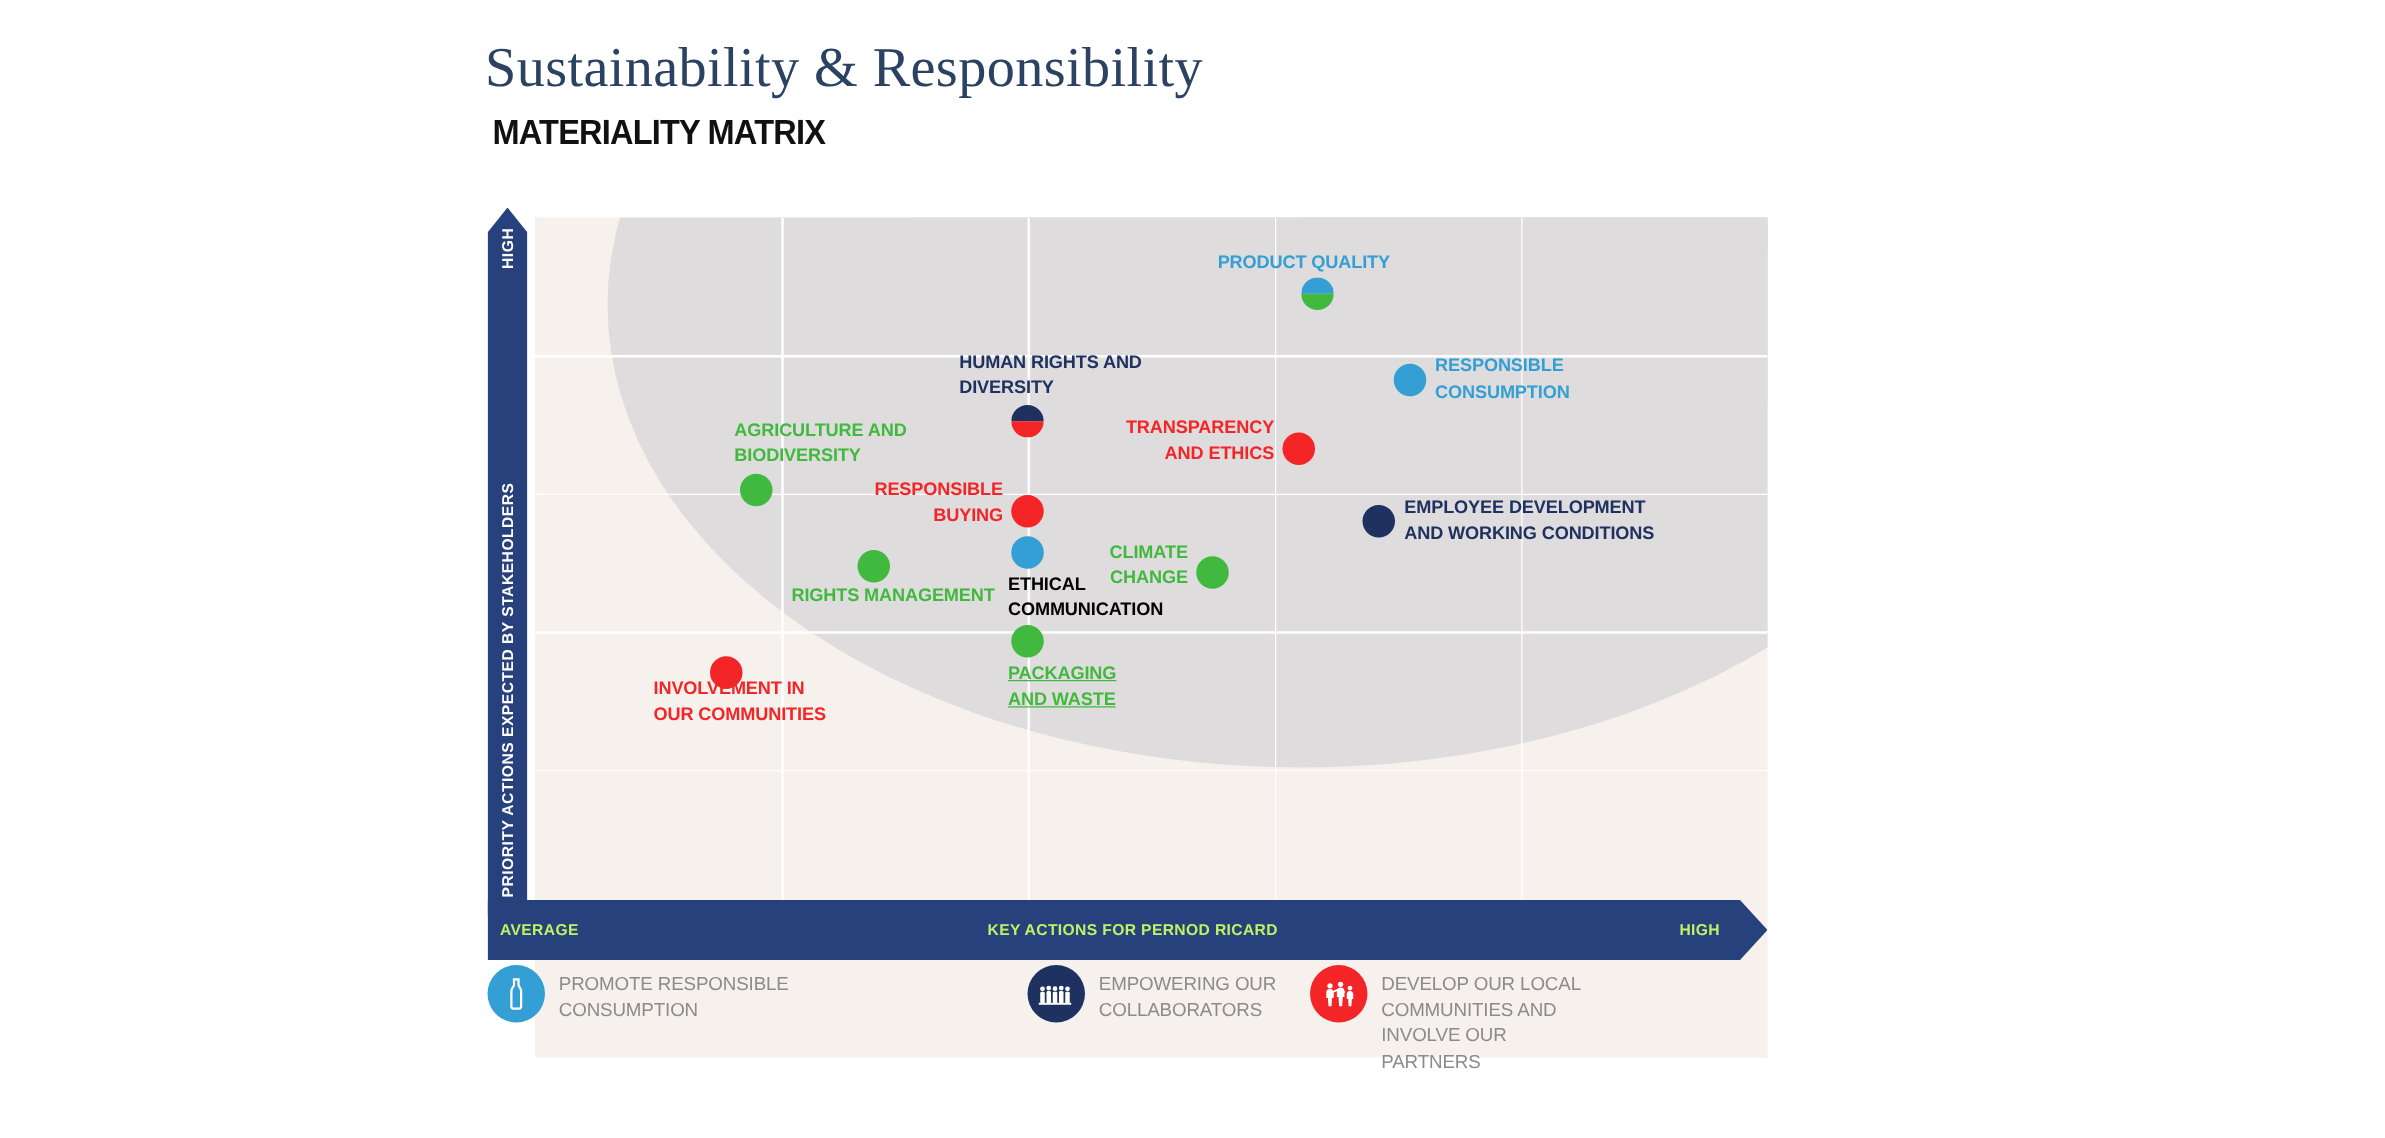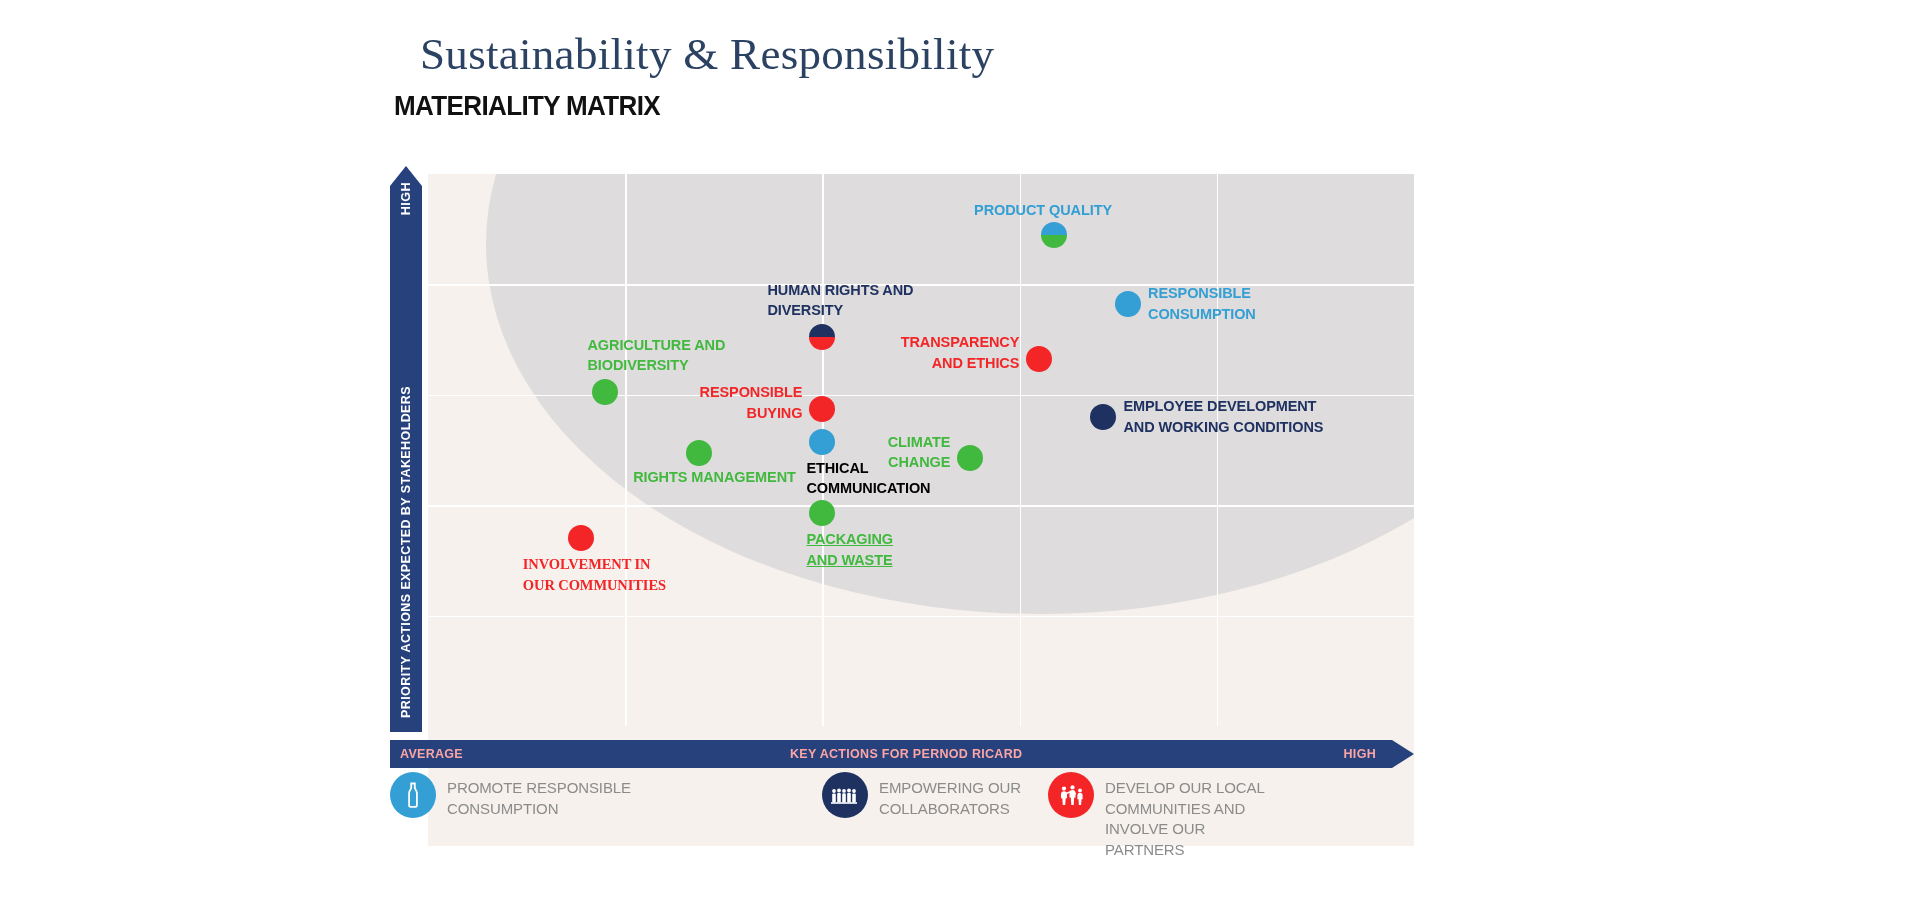--- a/index.html
+++ b/index.html
@@ -13,21 +13,20 @@
   }
 
   
   #title-block { position: absolute; left: 388px; top: 28px; }
   #main-title {
     font-family: "Liberation Serif", serif;
     font-size: 45px;
     color: #2b4263;
     letter-spacing: 0.3px;
     white-space: nowrap;
-    margin-left: 32px;
   }
   #sub-title {
     font-size: 28px;
     font-weight: bold;
     color: #111111;
     letter-spacing: -0.7px;
     margin-top: 10px;
     margin-left: 6px;
     transform: scaleX(0.93);
     transform-origin: left center;
@@ -69,24 +68,24 @@
     font-size: 12.5px;
     font-weight: bold;
     letter-spacing: 0.4px;
     white-space: nowrap;
   }
 
   
   #x-axis {
     position: absolute;
     left: 0; bottom: -36px;
-    width: 1024px; height: 28px;
+    width: 1024px; height: 48px;
     background: #26417c;
     clip-path: polygon(0% 0%, calc(100% - 22px) 0%, 100% 50%, calc(100% - 22px) 100%, 0% 100%);
-    color: #fca5a5;
+    color: #bef264;
   }
   #x-axis-left {
     position: absolute; left: 10px; top: 50%;
     transform: translateY(-50%);
     font-size: 12.5px; font-weight: bold; letter-spacing: 0.3px;
   }
   #x-axis-center {
     position: absolute; left: 400px; top: 50%;
     transform: translateY(-50%);
     font-size: 12.5px; font-weight: bold; letter-spacing: 0.3px;
@@ -247,21 +246,21 @@
 COMMUNICATION</div>
         <div class="point" style="left: 271.15px; top: 278.76px; background: rgb(65, 185, 63);"></div>
         <div class="point-label lbl-right" style="color: rgb(65, 185, 63); left: 205.15px; top: 292.76px;">RIGHTS MANAGEMENT</div>
         <div class="point" style="left: 542.3px; top: 284.28px; background: rgb(65, 185, 63);"></div>
         <div class="point-label" style="color: rgb(65, 185, 63); left: 522.3px; top: 257.68px; text-align: right; transform: translateX(-100%);">CLIMATE
 CHANGE</div>
         <div class="point" style="left: 394.4px; top: 339.48px; background: rgb(65, 185, 63);"></div>
         <div class="point-label lbl-right" style="color: rgb(65, 185, 63); left: 378.4px; top: 355.48px; text-decoration: underline;">PACKAGING
 AND WASTE</div>
         <div class="point" style="left: 152.83px; top: 364.32px; background: rgb(243, 37, 39);"></div>
-        <div class="point-label lbl-right" style="color: rgb(243, 37, 39); left: 94.83px; top: 380px; font-family: Liberation Serif, serif;">INVOLVEMENT IN
+        <div class="point-label lbl-right" style="color: rgb(243, 37, 39); left: 94.83px; top: 367px;">INVOLVEMENT IN
 OUR COMMUNITIES</div>
       </div>
   </div>
 
   <div id="x-axis">
     <span id="x-axis-left">AVERAGE</span>
     <span id="x-axis-center">KEY ACTIONS FOR PERNOD RICARD</span>
     <span id="x-axis-right">HIGH</span>
   </div>
 </div>

